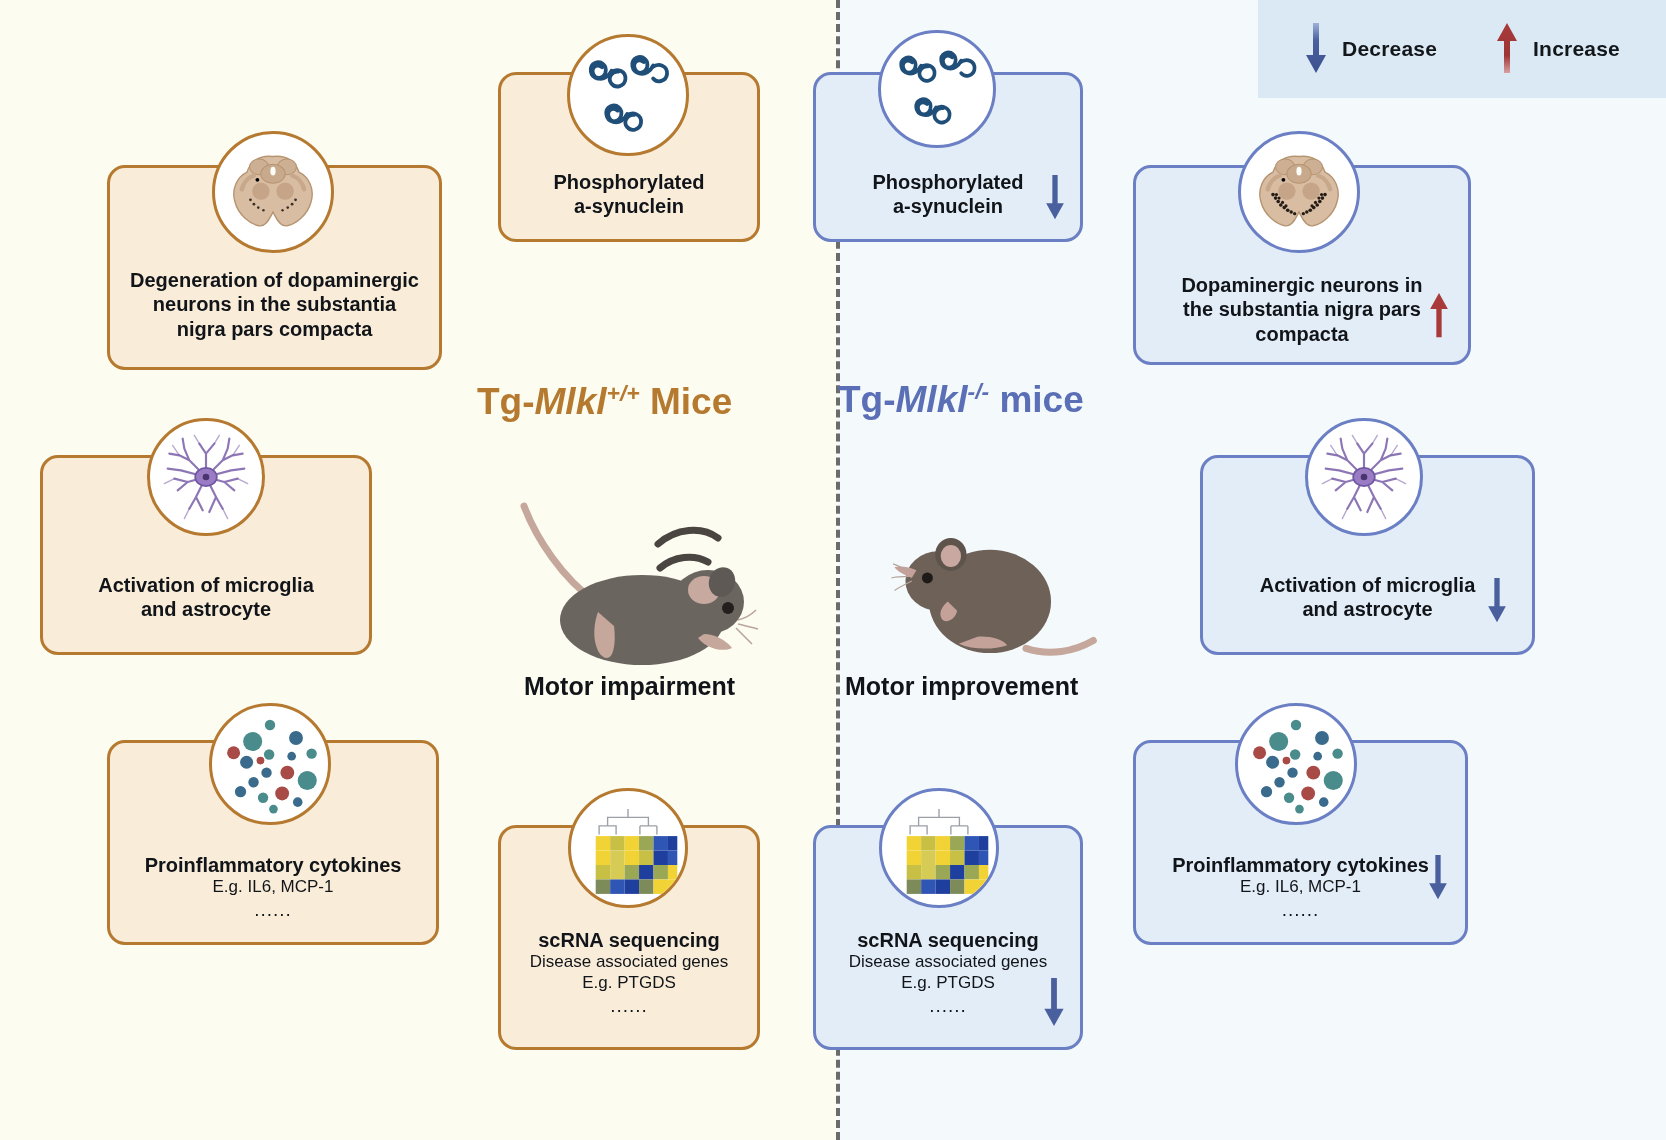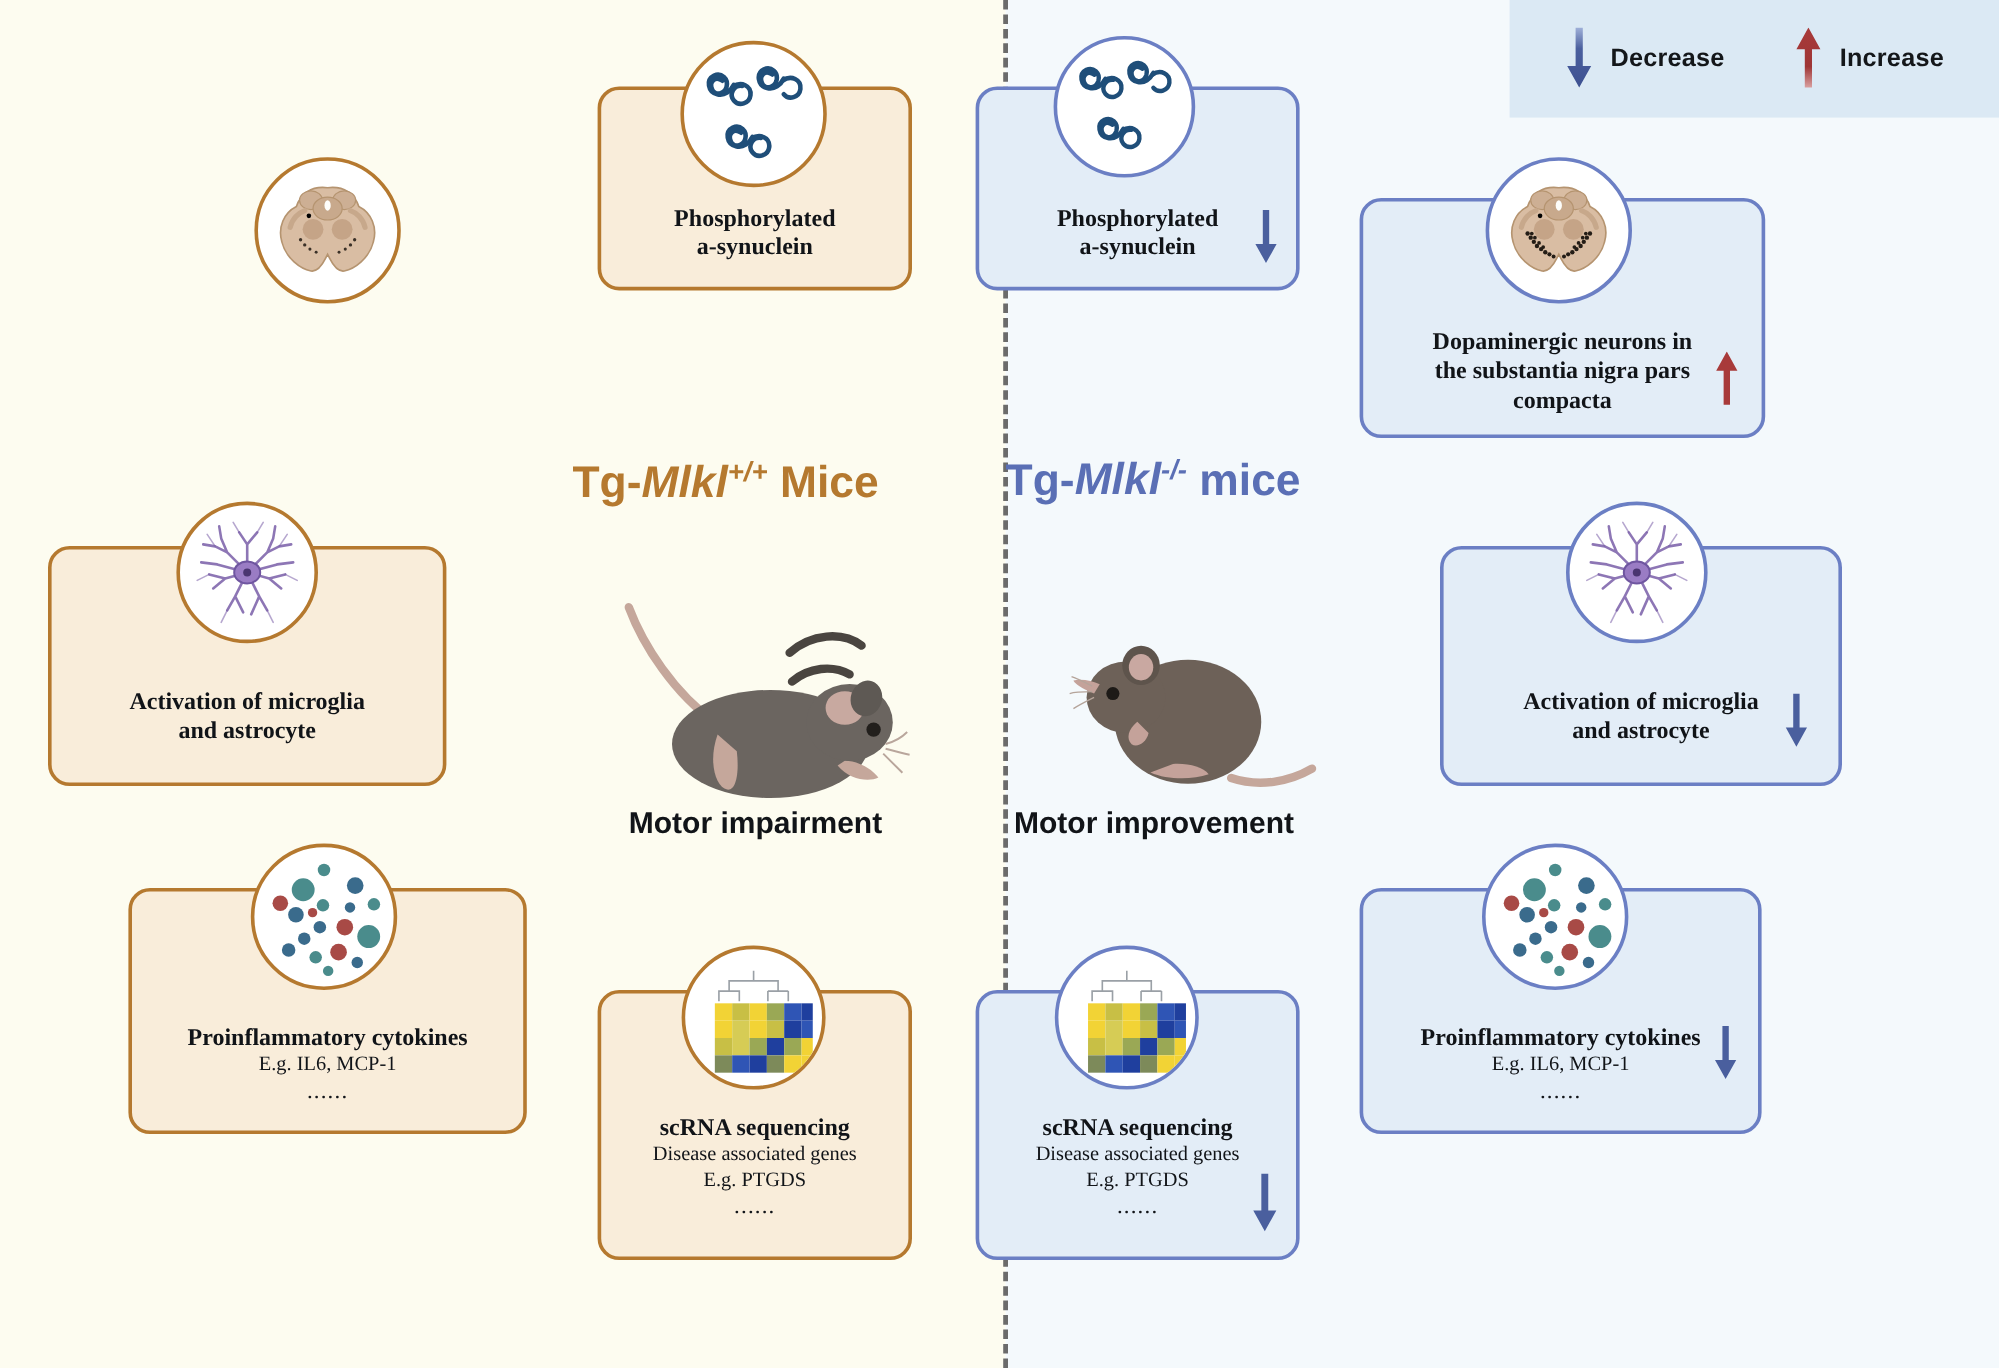--- a/index.html
+++ b/index.html
@@ -41,21 +41,21 @@
 
   
   .card{position:absolute;border-radius:18px;box-sizing:border-box;}
   .card.brown{background:#f9edda;border:3px solid #b5792f;}
   .card.blue{background:#e3edf7;border:3px solid #6b7fc4;}
 
   .card-text{
     position:absolute;left:0;right:0;
     text-align:center;color:#111418;
     line-height:1.22;
-    padding:0 12px;box-sizing:border-box;font-family:Liberation Serif, serif;
+    padding:0 12px;box-sizing:border-box;
   }
   .t-main{font-size:20px;font-weight:bold;}
   .t-sub{font-size:17px;font-weight:normal;}
   .t-dots{font-size:19px;font-weight:normal;letter-spacing:1px;}
 
   
   .badge{
     position:absolute;border-radius:50%;background:#ffffff;
     box-sizing:border-box;display:flex;align-items:center;justify-content:center;
     overflow:hidden;
@@ -297,20 +297,27 @@
         <path d="M96 136 C86 144 84 154 90 160 C96 164 106 158 108 148 Z" fill="#c4a29a"></path>
         <path d="M110 190 C128 198 154 198 172 192 C166 184 150 180 134 181 Z" fill="#c4a29a"></path>
       </symbol>
     </defs>
   </svg>
 
   <div class="grp-title" id="title-left">
     <span>Tg-</span><span class="ital">Mlkl</span><span class="sup">+/+</span><span> Mice</span>
   </div>
 
+  <div class="card brown" style="left:107px;top:165px;width:335px;height:205px;">
+    <div class="card-text" style="top:100px;">
+      <div class="t-main">Degeneration of dopaminergic</div>
+      <div class="t-main">neurons in the substantia</div>
+      <div class="t-main">nigra  pars compacta</div>
+    </div>
+  </div>
   <div class="badge brown" style="left:212px;top:131px;width:122px;height:122px;">
     <svg width="104" height="96" viewBox="0 0 120 110">
       <use href="#sym-brain"></use>
         <use href="#sym-sn-light"></use>
     </svg>
   </div>
 
   <div class="card brown" style="left:498px;top:72px;width:262px;height:170px;">
     <div class="card-text" style="top:95px;">
       <div class="t-main">Phosphorylated</div>

